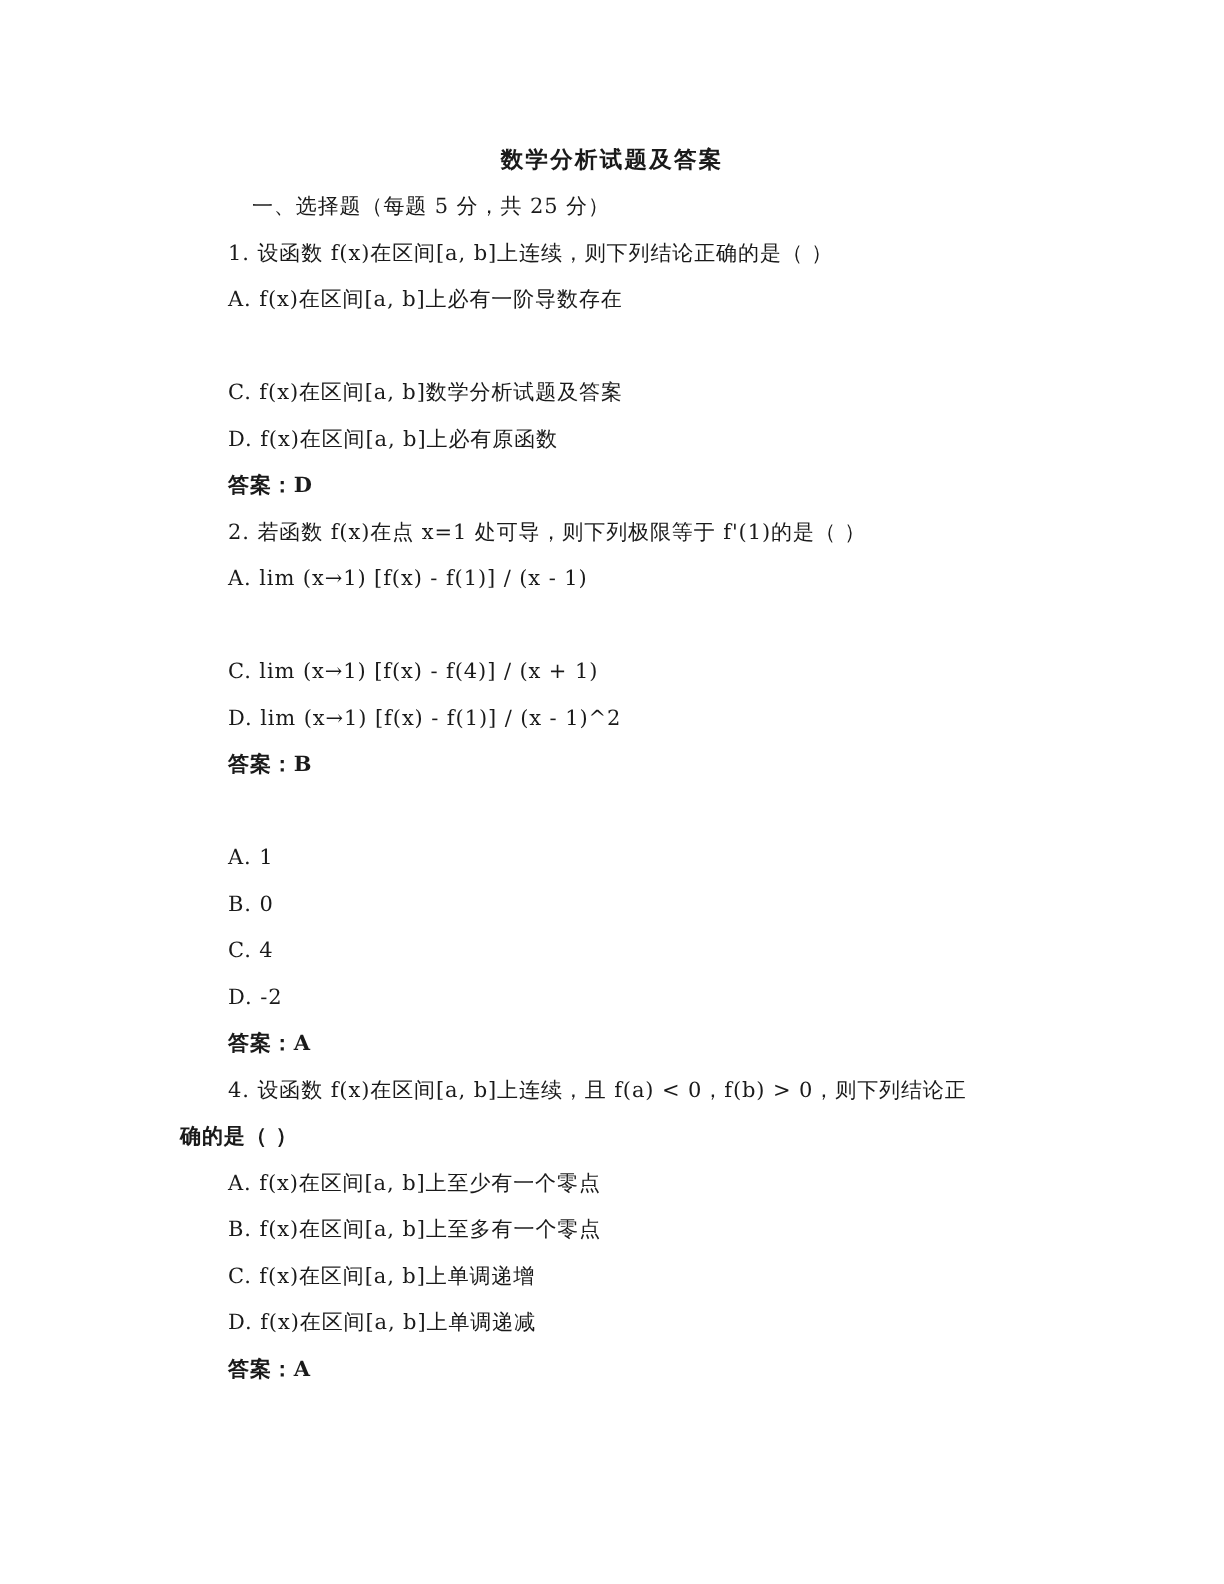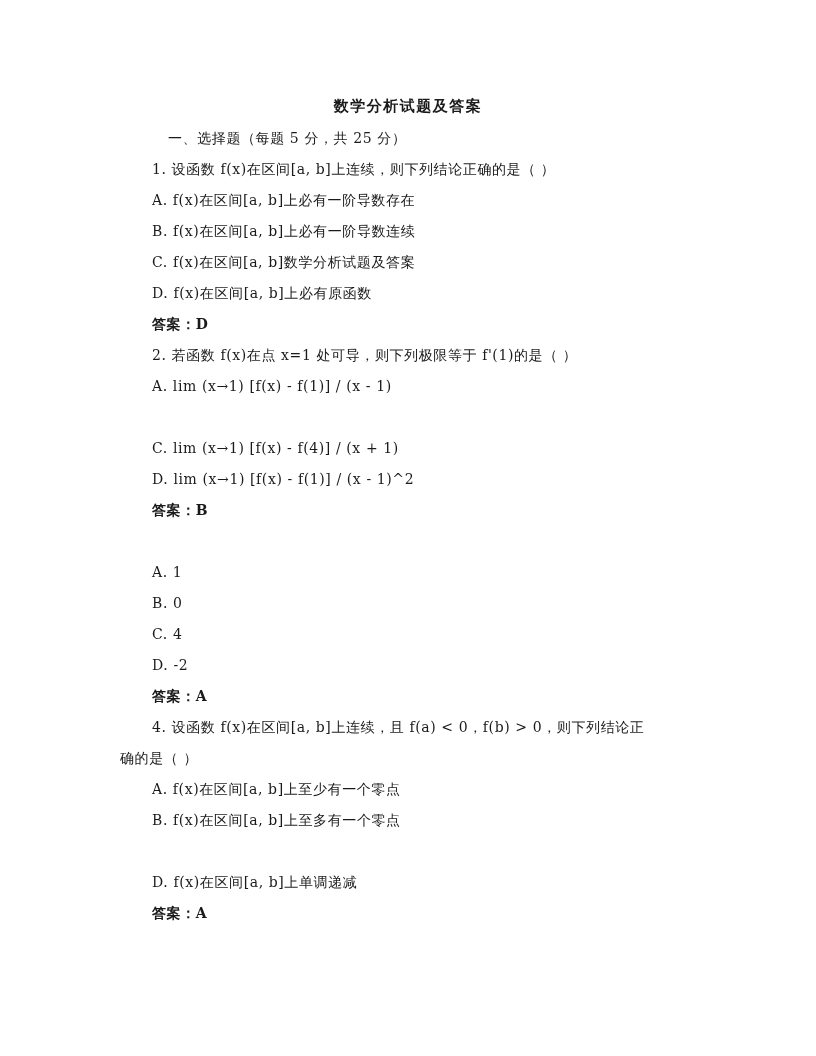--- a/index.html
+++ b/index.html
@@ -46,37 +46,37 @@
 <body>
 
 <div class="page">
 
   <div class="title">数学分析试题及答案</div>
 
   <div class="line" style="left:168px; top:129px;">一、选择题（每题 5 分，共 25 分）</div>
 
   <div class="line" style="left:152px; top:160px;">1. 设函数 f(x)在区间[a, b]上连续，则下列结论正确的是（ ）</div>
   <div class="line" style="left:152px; top:191px;">A. f(x)在区间[a, b]上必有一阶导数存在</div>
-  <div class="line" style="left:152px; top:222px;">B. f(x)在区间[a, b]上必有一阶导数连续</div>
   <div class="line" style="left:152px; top:253px;">C. f(x)在区间[a, b]数学分析试题及答案</div>
   <div class="line" style="left:152px; top:284px;">D. f(x)在区间[a, b]上必有原函数</div>
   <div class="line bold" style="left:152px; top:315px;">答案：D</div>
 
   <div class="line" style="left:152px; top:346px;">2. 若函数 f(x)在点 x=1 处可导，则下列极限等于 f'(1)的是（ ）</div>
   <div class="line" style="left:152px; top:377px;">A. lim (x→1) [f(x) - f(1)] / (x - 1)</div>
   <div class="line" style="left:152px; top:439px;">C. lim (x→1) [f(x) - f(4)] / (x + 1)</div>
   <div class="line" style="left:152px; top:470px;">D. lim (x→1) [f(x) - f(1)] / (x - 1)^2</div>
   <div class="line bold" style="left:152px; top:501px;">答案：B</div>
 
   <div class="line" style="left:152px; top:563px;">A. 1</div>
   <div class="line" style="left:152px; top:594px;">B. 0</div>
   <div class="line" style="left:152px; top:625px;">C. 4</div>
   <div class="line" style="left:152px; top:656px;">D. -2</div>
   <div class="line bold" style="left:152px; top:687px;">答案：A</div>
 
   <div class="line" style="left:152px; top:718px;">4. 设函数 f(x)在区间[a, b]上连续，且 f(a) &lt; 0，f(b) &gt; 0，则下列结论正</div>
-  <div class="line" style="left:120px; top:749px;">确的是（ ）</div>
+  <div class="line" style="left:120px; top:749px;font-weight:bold;">确的是（ ）</div>
   <div class="line" style="left:152px; top:780px;">A. f(x)在区间[a, b]上至少有一个零点</div>
   <div class="line" style="left:152px; top:811px;">B. f(x)在区间[a, b]上至多有一个零点</div>
+  <div class="line" style="left:152px; top:842px;">C. f(x)在区间[a, b]上单调递增</div>
   <div class="line" style="left:152px; top:873px;">D. f(x)在区间[a, b]上单调递减</div>
   <div class="line bold" style="left:152px; top:904px;">答案：A</div>
 
 </div>
 
 </body></html>

